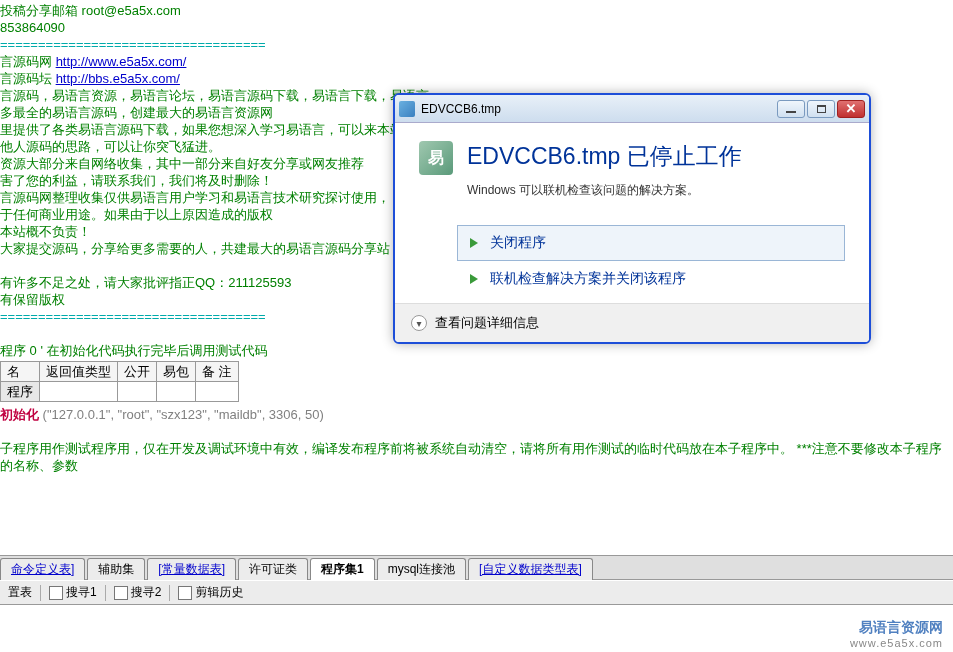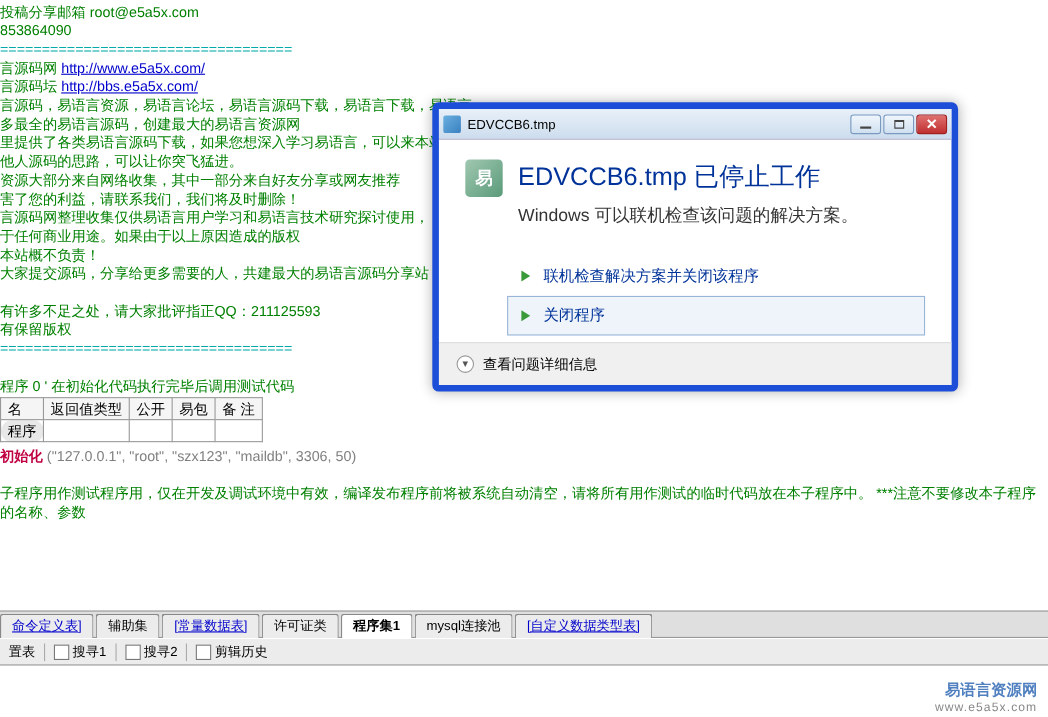--- a/index.html
+++ b/index.html
@@ -28,29 +28,29 @@
       font-size: 13px;
     }
     .table-small th, .table-small td {
       border: 1px solid #999;
       padding: 1px 6px;
       text-align: left;
       background: #f5f5f5;
       font-weight: normal;
     }
     .table-small td { background: #fff; height: 18px; }
-    .table-small td.first { background: #e8e8e8; border-radius: 10px; }
+    .table-small td.first { background: #e8e8e8; }
     
     .dialog {
       position: absolute;
       left: 393px;
       top: 93px;
       width: 478px;
       background: #fff;
-      border: 6px solid #1d4ed8;
+      border: 2px solid #1d4ed8;
       box-shadow: 0 0 12px rgba(0,0,0,0.3);
       border-radius: 6px;
       overflow: hidden;
     }
     .dialog-titlebar {
       height: 28px;
       background: linear-gradient(#e8f0f8, #cdddee);
       display: flex;
       align-items: center;
       padding: 0 4px;
@@ -86,21 +86,21 @@
     .dialog-header-row { display: flex; align-items: flex-start; gap: 14px; }
     .app-icon {
       width: 34px; height: 34px;
       background: linear-gradient(135deg, #a0c8b0, #5a9a7a);
       border-radius: 4px;
       flex-shrink: 0;
       display: flex; align-items: center; justify-content: center;
       color: #fff; font-size: 16px; font-weight: bold;
     }
     .dialog-main-title { font-size: 23px; color: #003399; margin-bottom: 10px; }
-    .dialog-subtitle { font-size: 16px; color: #333; }
+    .dialog-subtitle { font-size: 12px; color: #333; }
     
     .dialog-options { padding: 14px 24px 6px 62px; }
     .option-link {
       display: flex; align-items: center;
       border: 1px solid transparent;
       padding: 8px 12px;
       cursor: pointer;
       color: #003399;
       font-size: 14px;
     }
@@ -256,27 +256,27 @@
   <div class="dialog-body">
     <div class="dialog-header-row">
       <div class="app-icon">易</div>
       <div>
         <div class="dialog-main-title">EDVCCB6.tmp 已停止工作</div>
         <div class="dialog-subtitle">Windows 可以联机检查该问题的解决方案。</div>
       </div>
     </div>
   </div>
   <div class="dialog-options">
+    <div class="option-link selected">
+      <div class="arrow-green"></div>
+      <span>关闭程序</span>
+    </div>
     <div class="option-link">
       <div class="arrow-green"></div>
       <span>联机检查解决方案并关闭该程序</span>
-    </div>
-    <div class="option-link selected">
-      <div class="arrow-green"></div>
-      <span>关闭程序</span>
     </div>
   </div>
   <div class="dialog-footer">
     <div class="chevron">▾</div>
     <span>查看问题详细信息</span>
   </div>
 </div>
 
 <div class="tabs-bar">
   <div class="tab link-style">命令定义表]</div>

